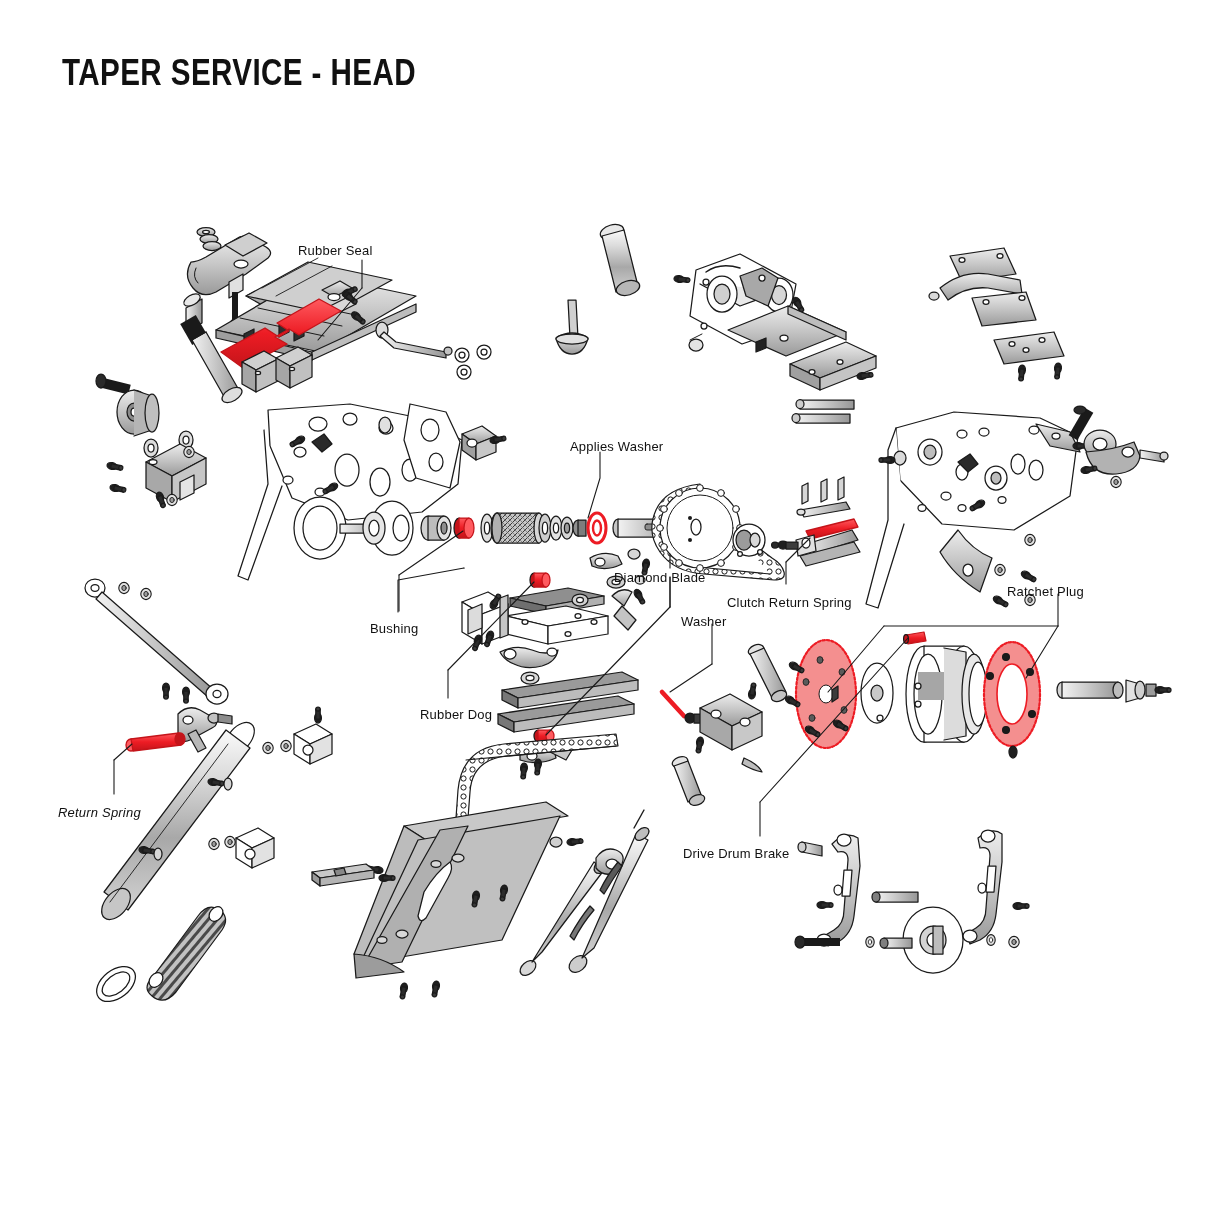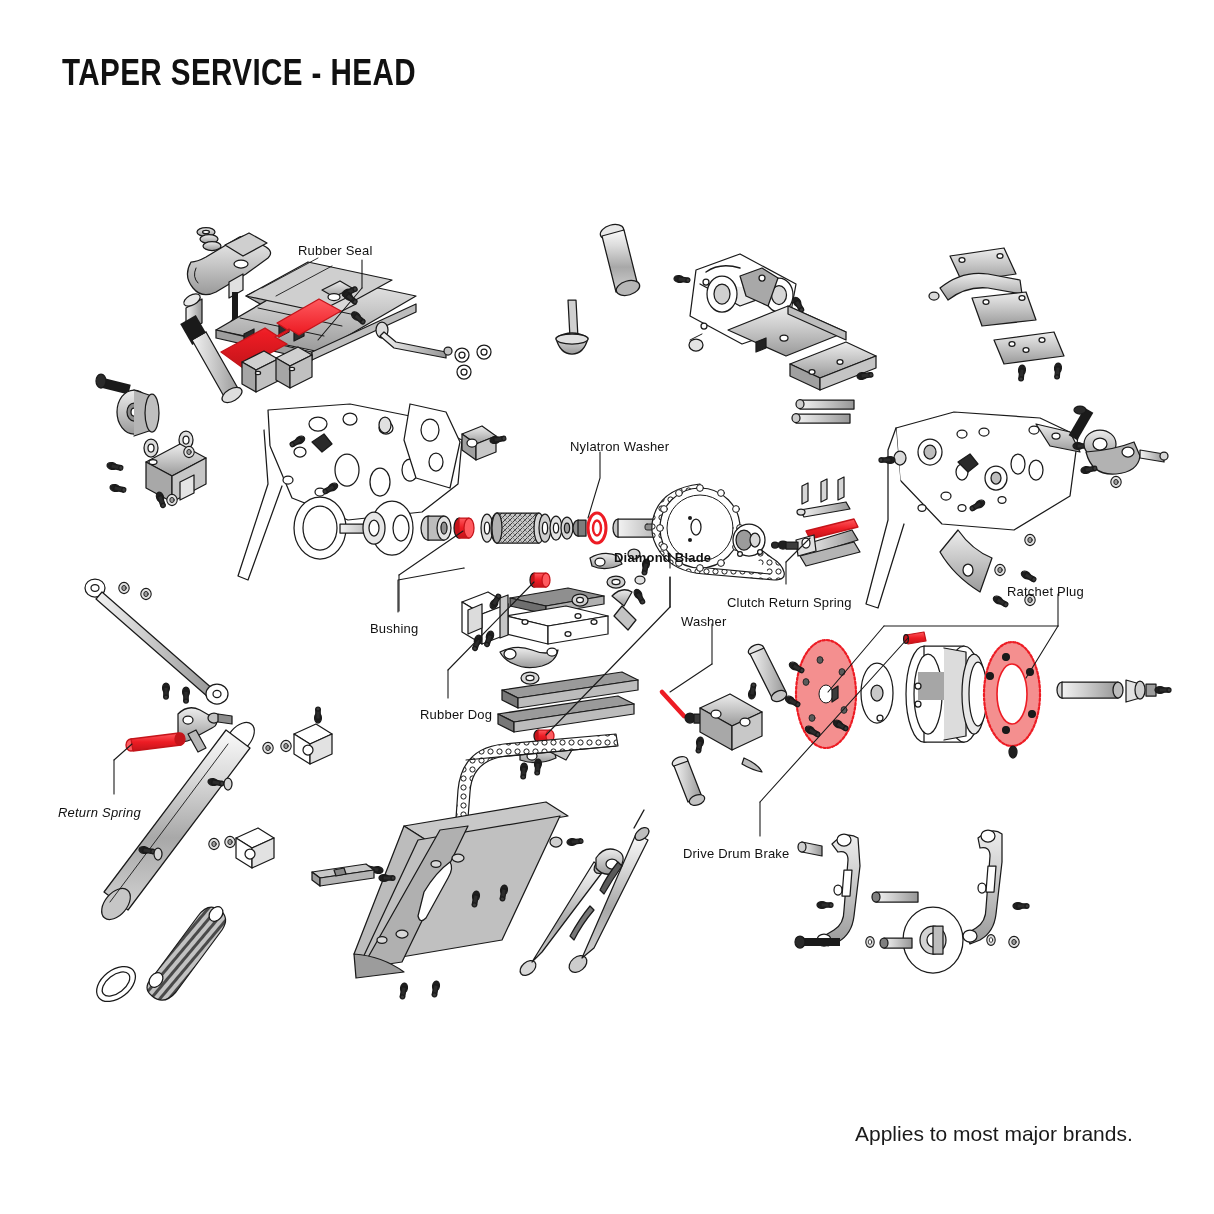--- a/index.html
+++ b/index.html
@@ -782,33 +782,32 @@
         <path d="M114 794 l0 -34"></path>
         <path d="M114 760 l18 -16"></path>
         <path d="M760 836 l0 -34"></path>
         <path d="M760 802 l148 -164"></path>
       </g>
     </g>
   </svg>
 
   <div class="callout-label" style="left:298px; top:243px;">Rubber Seal</div>
 
-  <div class="callout-label" style="left:570px; top:439px;">Nylatron Washer</div>
+  <div class="callout-label" style="left:570px; top:439px;">Applies Washer</div>
 
   <div class="callout-label" style="left:370px; top:621px;">Bushing</div>
 
   <div class="callout-label" style="left:420px; top:707px;">Rubber Dog</div>
 
-  <div class="callout-label" style="left:614px; top:550px;font-weight:bold;">Diamond Blade</div>
+  <div class="callout-label" style="left:614px; top:570px;">Diamond Blade</div>
 
   <div class="callout-label" style="left:681px; top:614px;">Washer</div>
 
   <div class="callout-label" style="left:727px; top:595px;text-align:right;">Clutch Return Spring</div>
 
   <div class="callout-label" style="left:1007px; top:584px;">Ratchet Plug</div>
 
   <div class="callout-label" style="left:58px; top:805px;font-style:italic;">Return Spring</div>
 
   <div class="callout-label" style="left:683px; top:846px;">Drive Drum Brake</div>
 
-  <div id="footer-note">Applies to most major brands.</div>
 
 </div>
 
 </body></html>

